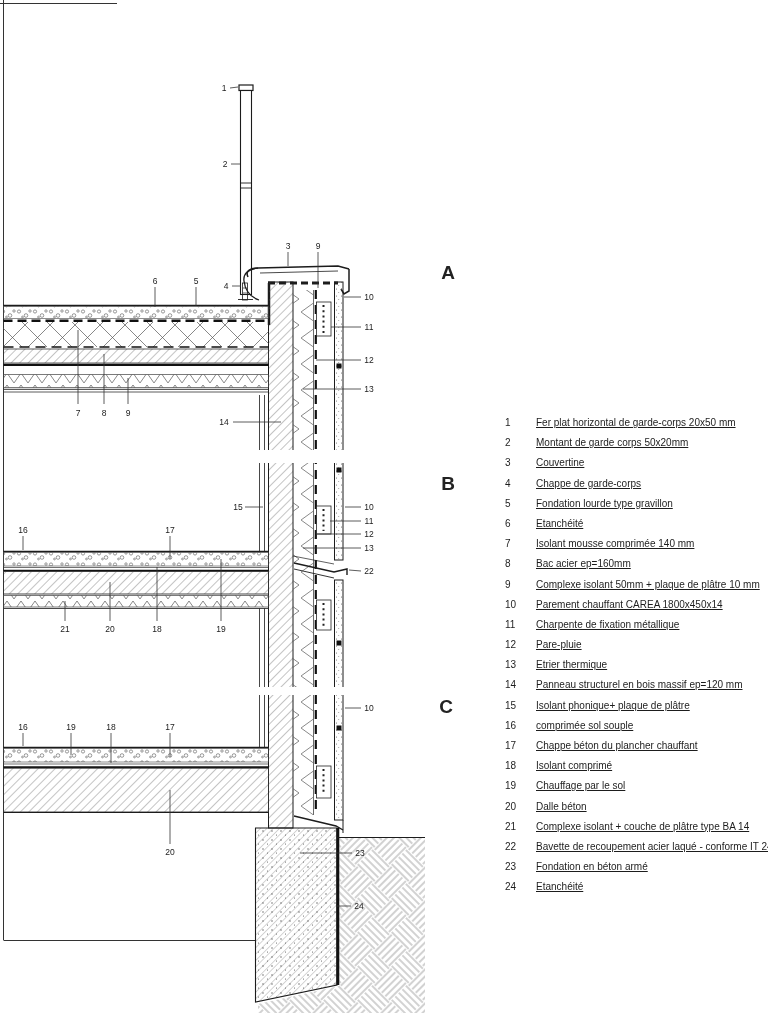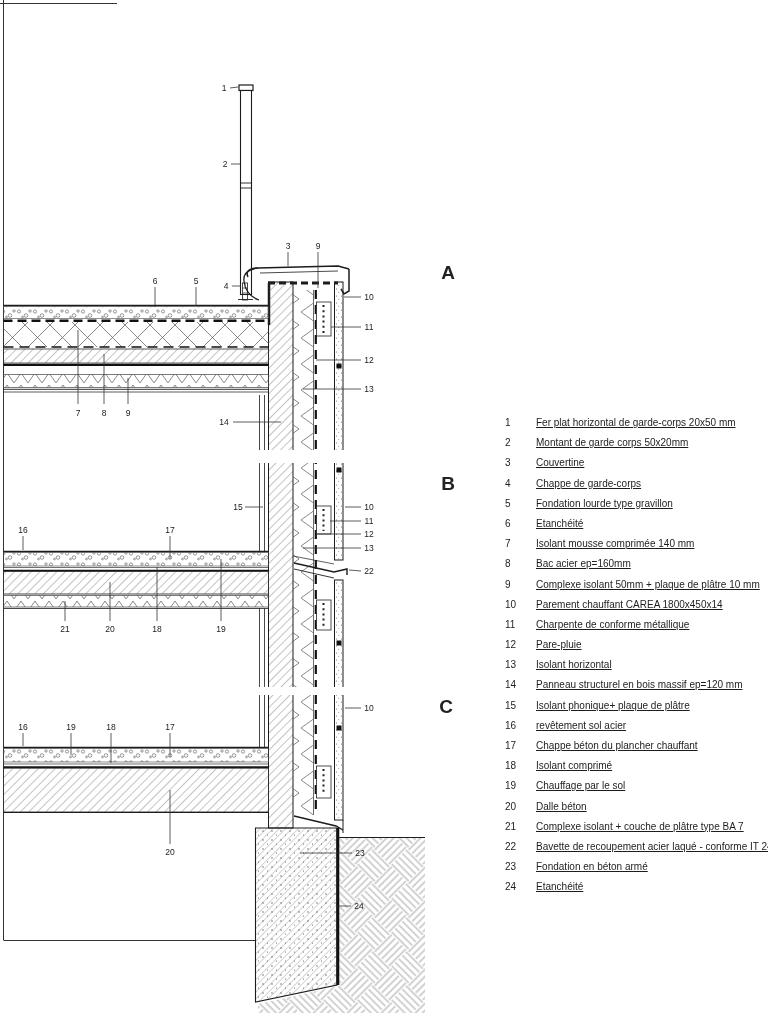--- a/index.html
+++ b/index.html
@@ -328,61 +328,61 @@
   <div class="lrow">
         <span class="lnum">9</span>
         <span class="ltext">Complexe isolant 50mm + plaque de plâtre 10 mm</span>
       </div>
   <div class="lrow">
         <span class="lnum">10</span>
         <span class="ltext">Parement chauffant CAREA 1800x450x14</span>
       </div>
   <div class="lrow">
         <span class="lnum">11</span>
-        <span class="ltext">Charpente de conforme métallique</span>
+        <span class="ltext">Charpente de fixation métallique</span>
       </div>
   <div class="lrow">
         <span class="lnum">12</span>
         <span class="ltext">Pare-pluie</span>
       </div>
   <div class="lrow">
         <span class="lnum">13</span>
-        <span class="ltext">Isolant horizontal</span>
+        <span class="ltext">Etrier thermique</span>
       </div>
   <div class="lrow">
         <span class="lnum">14</span>
         <span class="ltext">Panneau structurel en bois massif ep=120 mm</span>
       </div>
   <div class="lrow">
         <span class="lnum">15</span>
         <span class="ltext">Isolant phonique+ plaque  de plâtre</span>
       </div>
   <div class="lrow">
         <span class="lnum">16</span>
-        <span class="ltext">revêtement  sol acier</span>
+        <span class="ltext">comprimée  sol souple</span>
       </div>
   <div class="lrow">
         <span class="lnum">17</span>
         <span class="ltext">Chappe béton du plancher chauffant</span>
       </div>
   <div class="lrow">
         <span class="lnum">18</span>
         <span class="ltext">Isolant comprimé</span>
       </div>
   <div class="lrow">
         <span class="lnum">19</span>
         <span class="ltext">Chauffage par le sol</span>
       </div>
   <div class="lrow">
         <span class="lnum">20</span>
         <span class="ltext">Dalle béton</span>
       </div>
   <div class="lrow">
         <span class="lnum">21</span>
-        <span class="ltext">Complexe isolant + couche de plâtre type BA 7</span>
+        <span class="ltext">Complexe isolant + couche de plâtre type BA 14</span>
       </div>
   <div class="lrow">
         <span class="lnum">22</span>
         <span class="ltext">Bavette de recoupement acier laqué - conforme IT 249</span>
       </div>
   <div class="lrow">
         <span class="lnum">23</span>
         <span class="ltext">Fondation en béton armé</span>
       </div>
   <div class="lrow">

